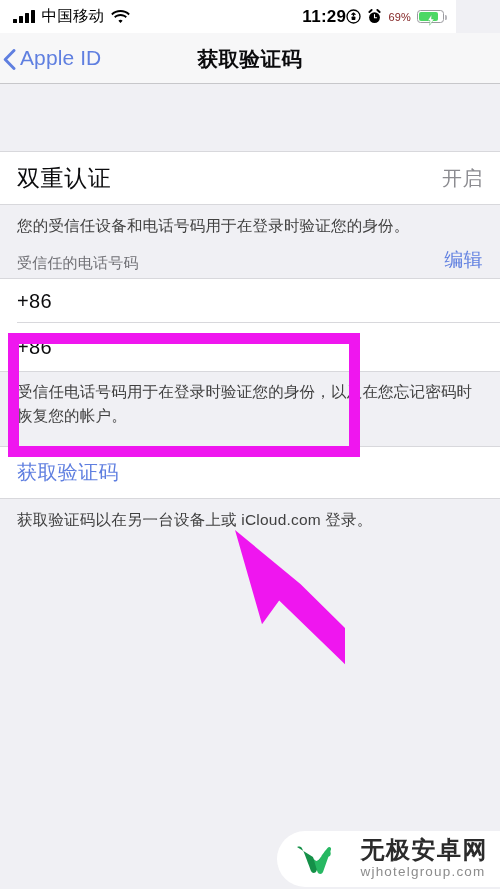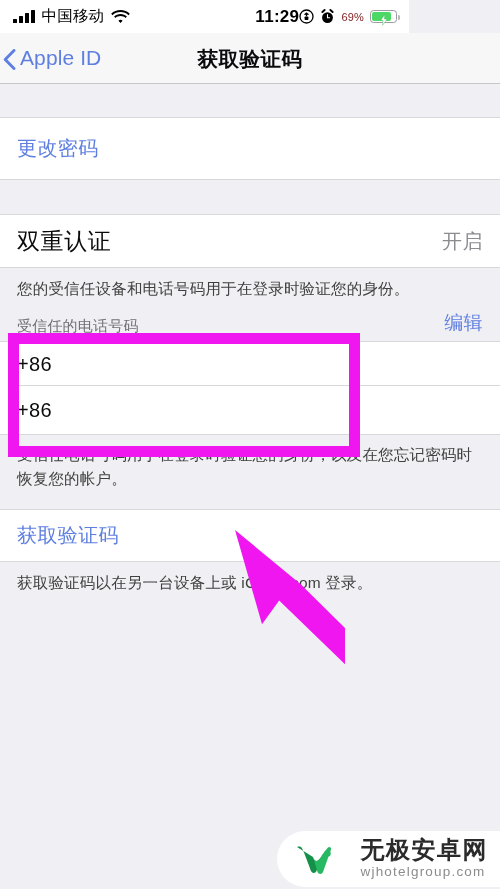--- a/index.html
+++ b/index.html
@@ -12,21 +12,21 @@
     -webkit-font-smoothing:antialiased;
   }
   #phone {
     position:relative;
     width:500px; height:889px;
     background:#f0f0f4;
   }
 
   
   .statusbar {
-    position:absolute; top:0; left:0; width:409px; height:33px;
+    position:absolute; top:0; left:0; width:456px; height:33px;
     background:#ffffff;
     display:flex; align-items:center;
   }
   .sb-left { display:flex; align-items:center; gap:7px; padding-left:13px; }
   .sb-center { flex:1; display:flex; justify-content:flex-end; align-items:center; }
   .sb-right { display:flex; align-items:center; gap:6px; padding-right:12px; }
 
   .signal { display:flex; align-items:flex-end; gap:2.5px; height:13px; }
   .signal i { display:block; width:3.5px; background:#000; border-radius:0.5px; }
   .signal i:nth-child(1){ height:4px; }
@@ -228,23 +228,20 @@
       </span>
       <span class="nav-back-label">Apple ID</span>
     </div>
     <div class="nav-title">获取验证码</div>
   </div>
 
   <div class="content">
 
     <div class="gap" style="height:33px"></div>
 
-    <div class="cell" style="height:63px">
-      <span class="link-label">更改密码</span>
-    </div>
 
     <div class="gap" style="height:34px"></div>
 
     <div class="cell" style="height:54px">
       <span class="big-label">双重认证</span>
       <span class="right-value">开启</span>
     </div>
 
     <div class="footnote">您的受信任设备和电话号码用于在登录时验证您的身份。</div>
 

